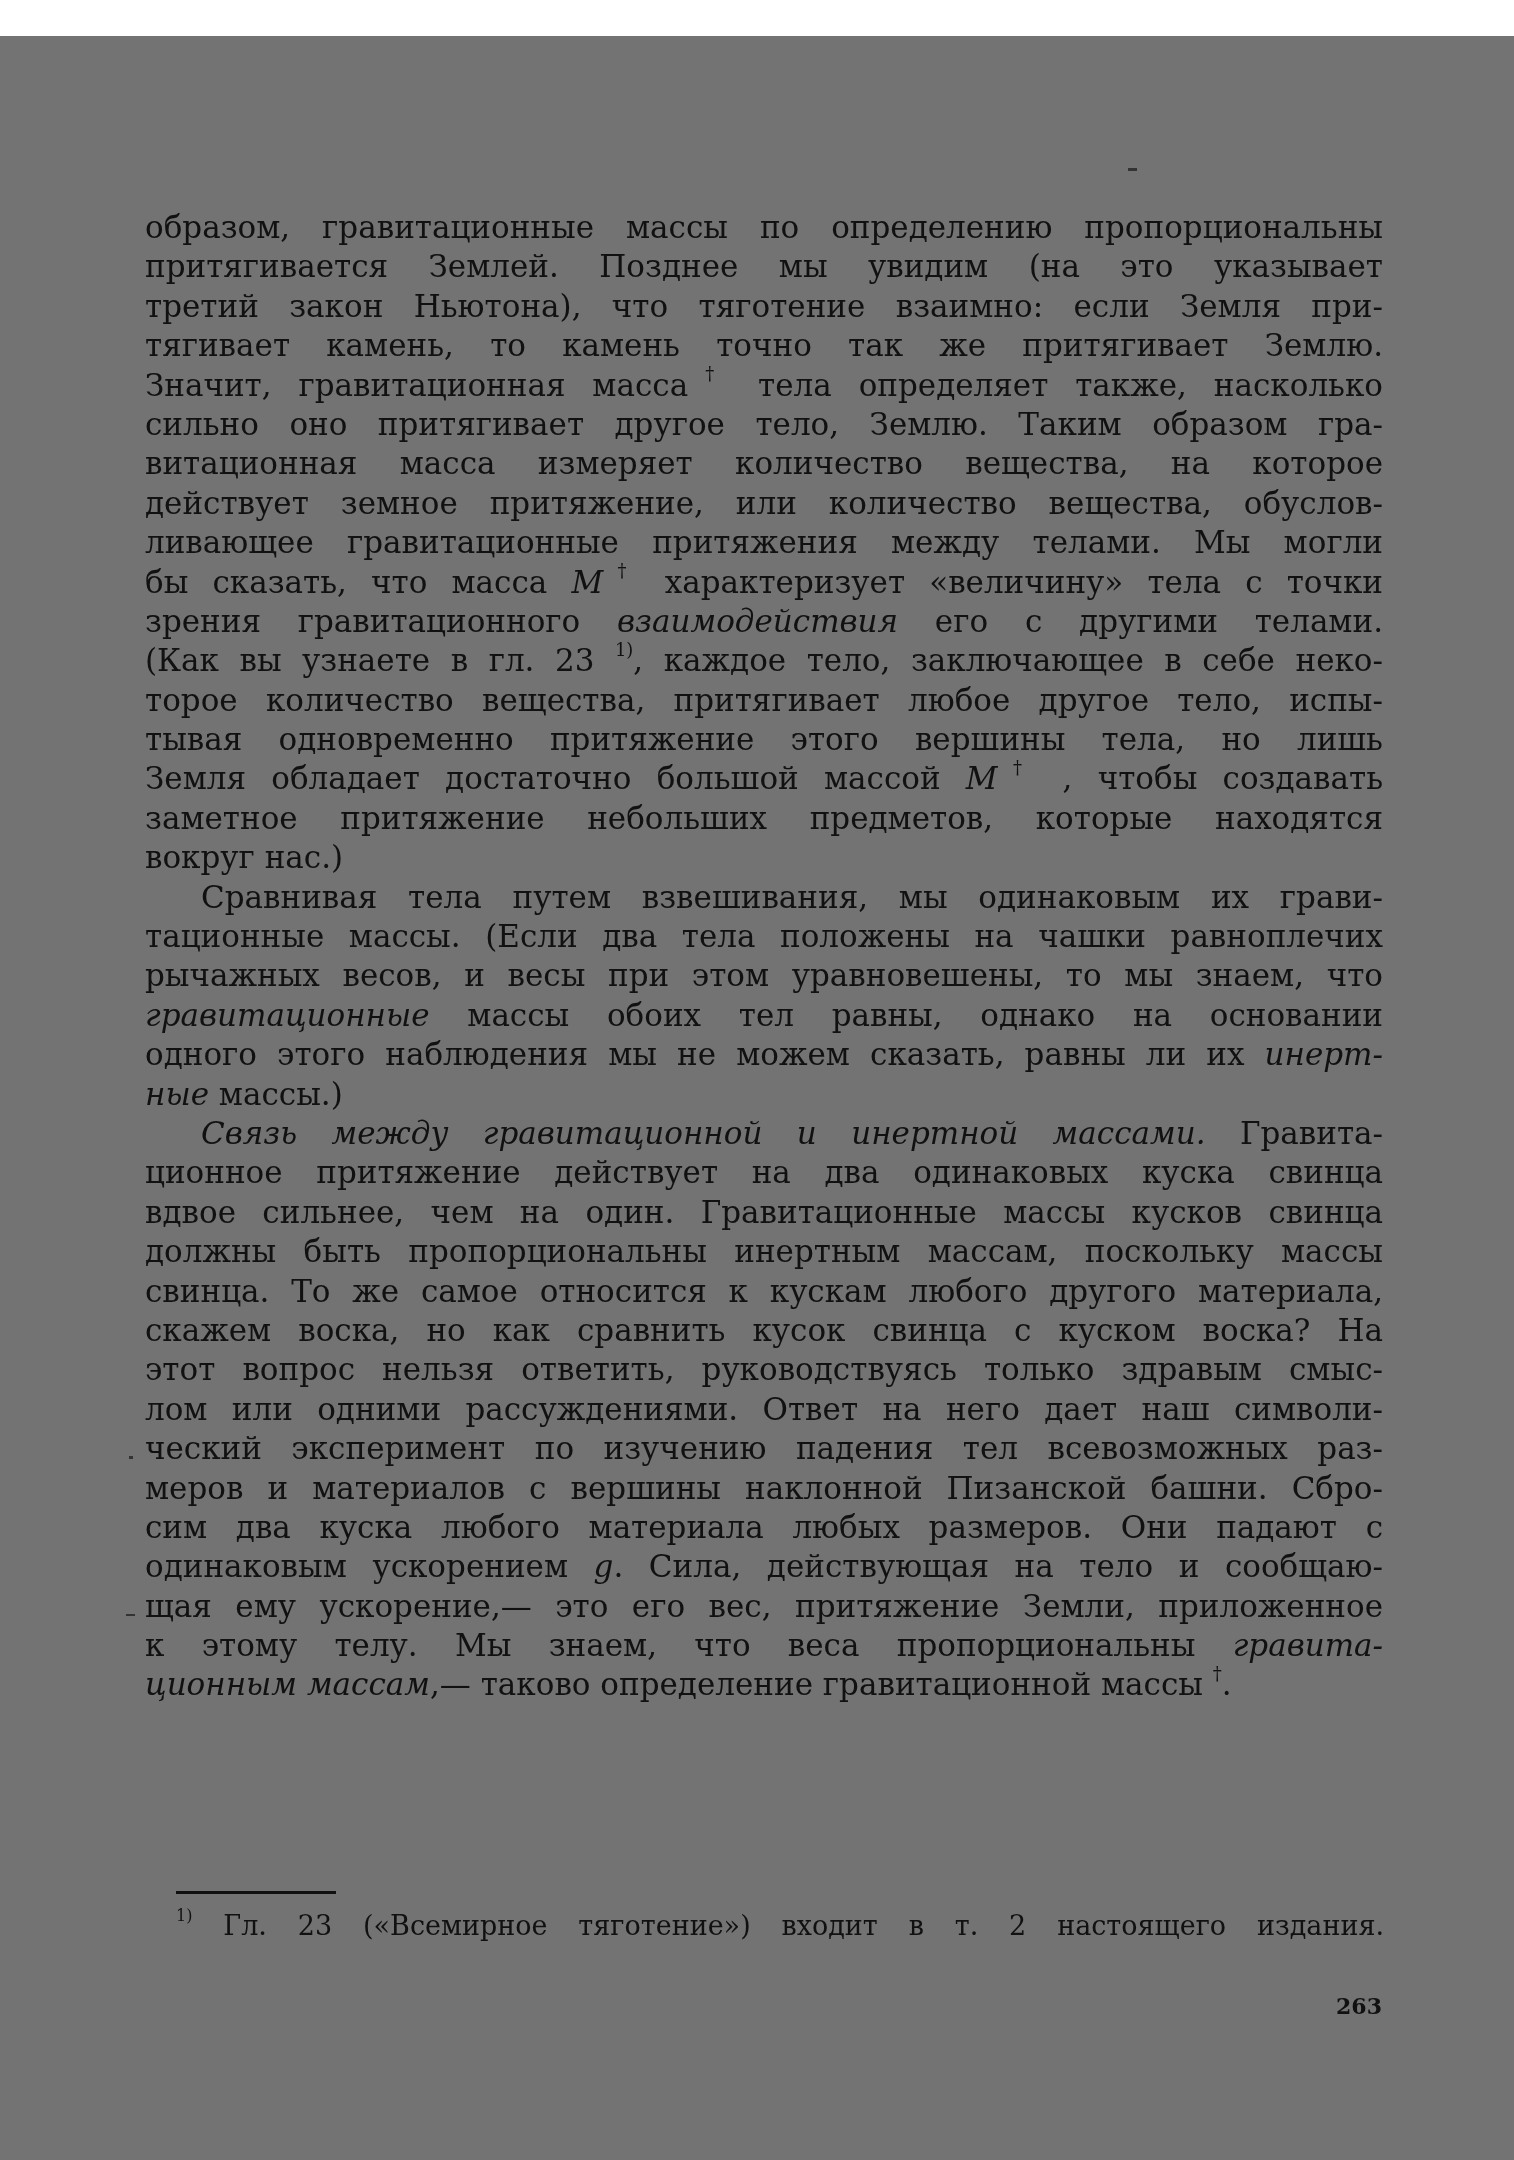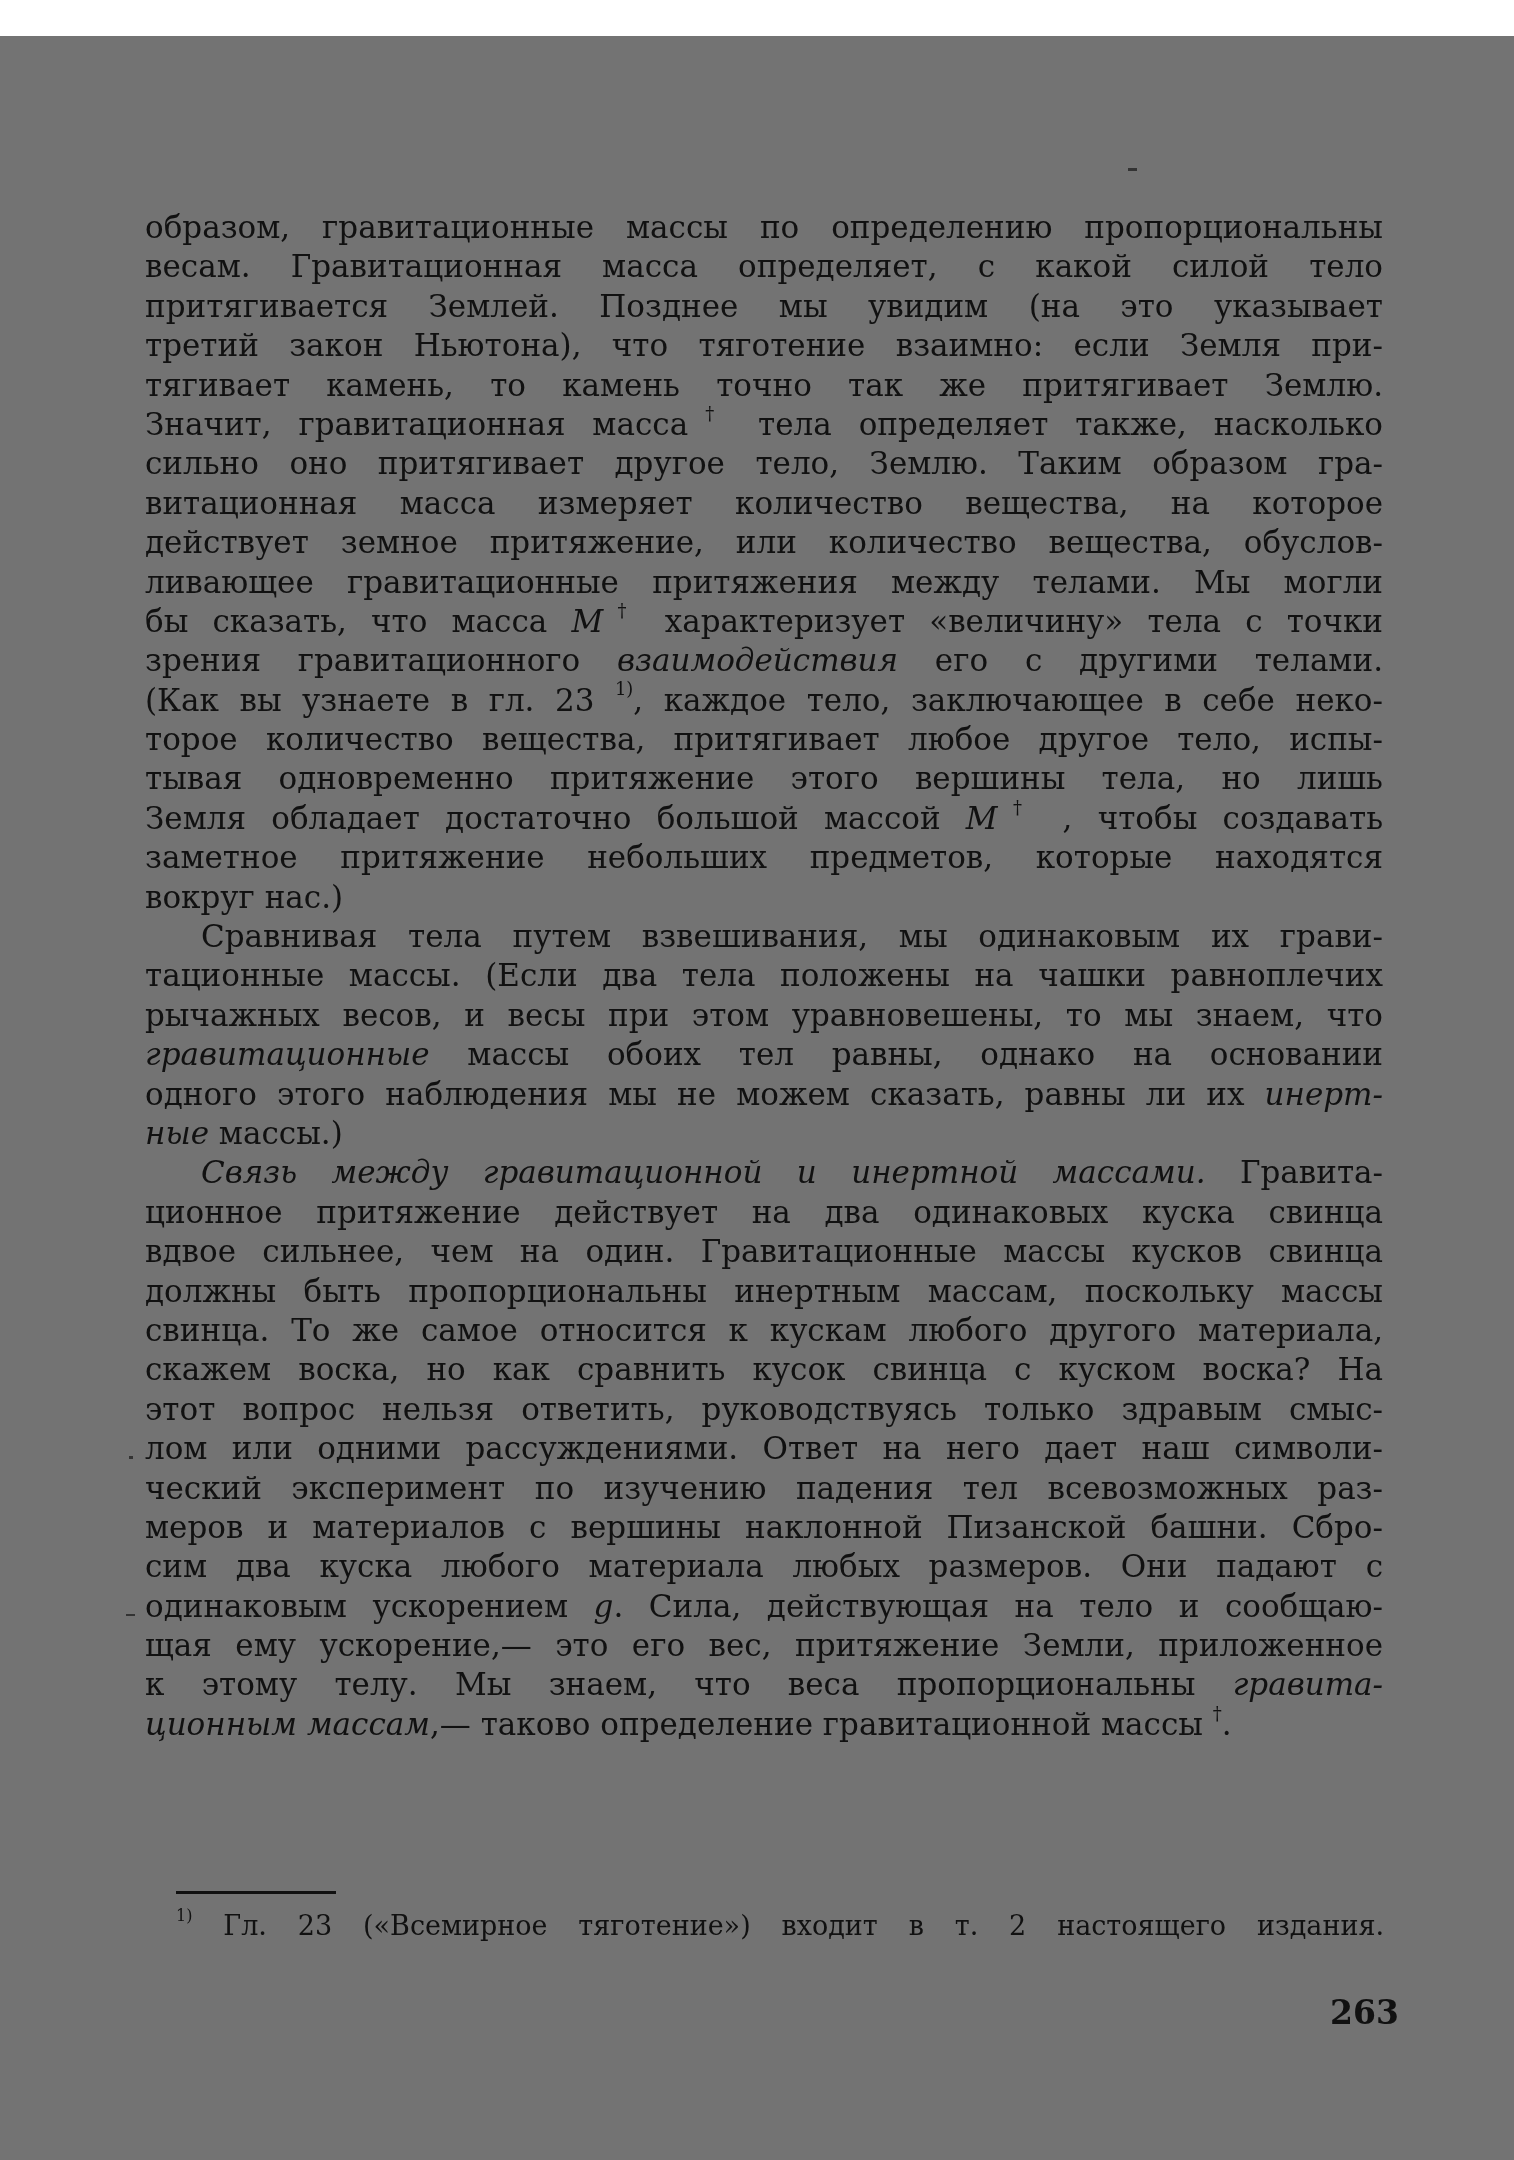--- a/index.html
+++ b/index.html
@@ -30,35 +30,34 @@
   }
   .footnote {
     position: absolute; left: 176px; top: 1872px; width: 1208px;
     font-size: 27px; line-height: 36px; white-space: nowrap;
     font-family: "DejaVu Serif", "Liberation Serif", serif;
     text-align: justify; text-align-last: justify;
   }
   .footnote sup { font-size: 16px; }
   .page-number {
     position: absolute; left: 1330px; top: 1957px; width: 52px;
-    font-size: 33px; font-weight: bold; text-align: right;
+    font-size: 22px; font-weight: bold; text-align: right;
     font-family: "DejaVu Serif", "Liberation Serif", serif;
   }
 </style>
 </head>
 <body>
 
 <div class="page">
   <div class="speck" style="left:1128px;top:132px;width:9px;height:3px;"></div>
   <div class="speck" style="left:129px;top:1420px;width:4px;height:3px;"></div>
   <div class="speck" style="left:126px;top:1578px;width:9px;height:2px;"></div>
 
   <div class="body-text" id="body-text">
       <span class="line"><span>образом, гравитационные массы по определению пропорциональны</span></span>
-      <span class="line"><span>весам. Гравитационная масса определяет, с какой силой тело</span></span>
       <span class="line"><span>притягивается Землей. Позднее мы увидим (на это указывает</span></span>
       <span class="line"><span>третий закон Ньютона), что тяготение взаимно: если Земля при-</span></span>
       <span class="line"><span>тягивает камень, то камень точно так же притягивает Землю.</span></span>
       <span class="line"><span>Значит, гравитационная масса</span><sup>†</sup><span> тела определяет также, насколько</span></span>
       <span class="line"><span>сильно оно притягивает другое тело, Землю. Таким образом гра-</span></span>
       <span class="line"><span>витационная масса измеряет количество вещества, на которое</span></span>
       <span class="line"><span>действует земное притяжение, или количество вещества, обуслов-</span></span>
       <span class="line"><span>ливающее гравитационные притяжения между телами. Мы могли</span></span>
       <span class="line"><span>бы сказать, что масса </span><span class="it">M</span><sup>†</sup><span> характеризует «величину» тела с точки</span></span>
       <span class="line"><span>зрения гравитационного </span><span class="it">взаимодействия</span><span> его с другими телами.</span></span>

